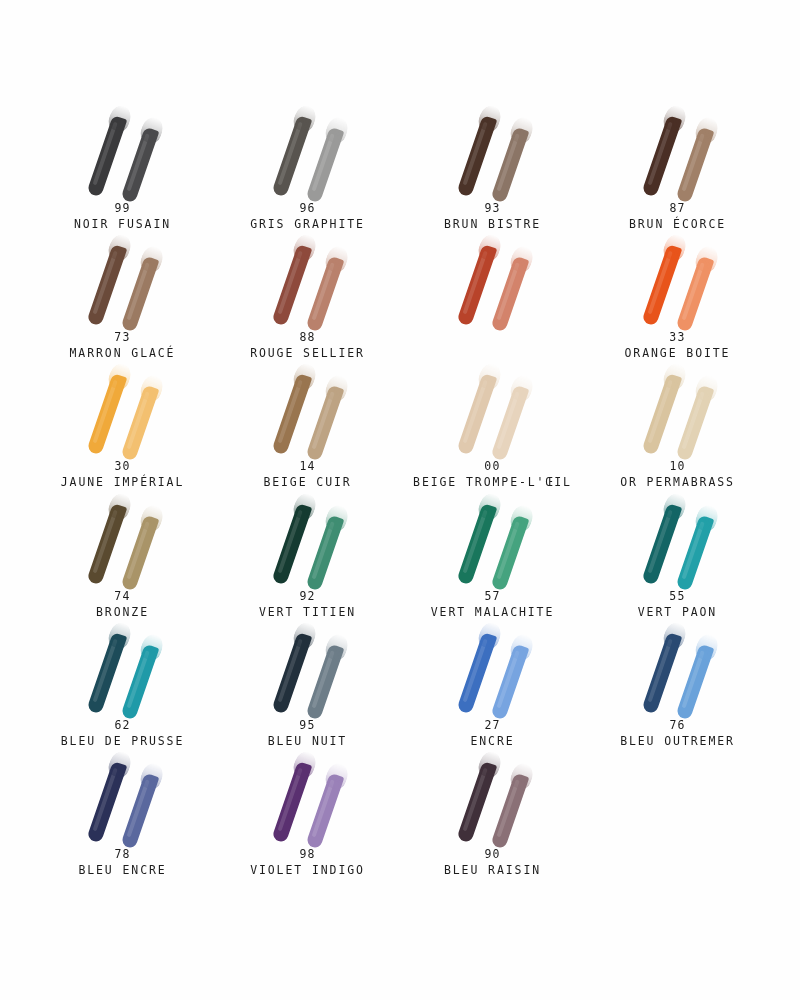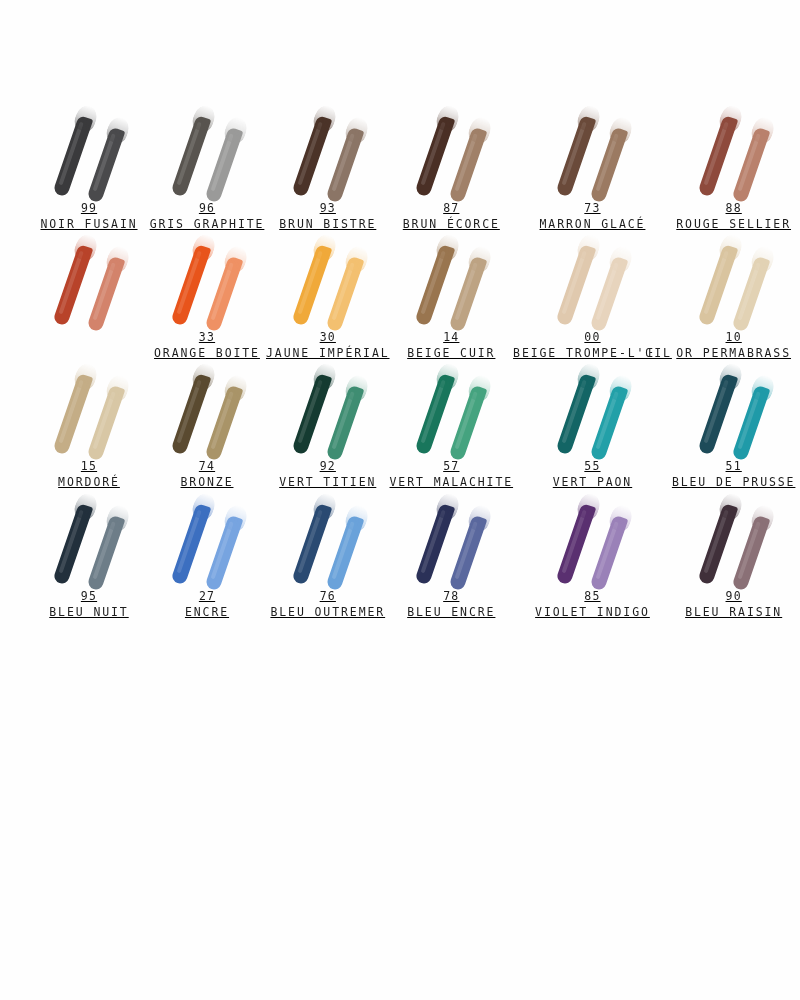--- a/index.html
+++ b/index.html
@@ -18,25 +18,24 @@
     position: relative;
     width: 800px;
     height: 1000px;
     background: #fefefe;
     box-sizing: border-box;
     padding: 105px 30px 120px 30px;
   }
 
   .grid {
     display: grid;
-    grid-template-columns: repeat(6, 1fr);
+    grid-template-columns: repeat(4, 1fr);
     grid-template-rows: repeat(6, 1fr);
     width: 100%;
     height: 100%;
-    text-decoration: underline;
   }
 
   .swatch-cell {
     position: relative;
     display: flex;
     flex-direction: column;
     align-items: center;
     justify-content: flex-start;
   }
 
@@ -237,30 +236,20 @@
     <div class="strokes">
       <div class="stroke dark" style="background: rgb(217, 196, 159);"></div>
       <div class="stroke light" style="background: rgb(226, 210, 180);"></div>
     </div>
     <div class="labels">
       <div class="swatch-number">10</div>
       <div class="swatch-name">OR PERMABRASS</div>
     </div>
   </div>
 
-  <div class="swatch-cell">
-    <div class="strokes">
-      <div class="stroke dark" style="background: rgb(196, 173, 134);"></div>
-      <div class="stroke light" style="background: rgb(216, 199, 165);"></div>
-    </div>
-    <div class="labels">
-      <div class="swatch-number">15</div>
-      <div class="swatch-name">MORDORÉ</div>
-    </div>
-  </div>
 
   <div class="swatch-cell">
     <div class="strokes">
       <div class="stroke dark" style="background: rgb(90, 74, 48);"></div>
       <div class="stroke light" style="background: rgb(169, 148, 104);"></div>
     </div>
     <div class="labels">
       <div class="swatch-number">74</div>
       <div class="swatch-name">BRONZE</div>
     </div>
@@ -298,21 +287,21 @@
       <div class="swatch-name">VERT PAON</div>
     </div>
   </div>
 
   <div class="swatch-cell">
     <div class="strokes">
       <div class="stroke dark" style="background: rgb(29, 75, 89);"></div>
       <div class="stroke light" style="background: rgb(31, 154, 168);"></div>
     </div>
     <div class="labels">
-      <div class="swatch-number">51</div>
+      <div class="swatch-number">62</div>
       <div class="swatch-name">BLEU DE PRUSSE</div>
     </div>
   </div>
 
   <div class="swatch-cell">
     <div class="strokes">
       <div class="stroke dark" style="background: rgb(34, 48, 60);"></div>
       <div class="stroke light" style="background: rgb(109, 125, 136);"></div>
     </div>
     <div class="labels">
@@ -353,21 +342,21 @@
       <div class="swatch-name">BLEU ENCRE</div>
     </div>
   </div>
 
   <div class="swatch-cell">
     <div class="strokes">
       <div class="stroke dark" style="background: rgb(90, 48, 112);"></div>
       <div class="stroke light" style="background: rgb(154, 129, 184);"></div>
     </div>
     <div class="labels">
-      <div class="swatch-number">85</div>
+      <div class="swatch-number">98</div>
       <div class="swatch-name">VIOLET INDIGO</div>
     </div>
   </div>
 
   <div class="swatch-cell">
     <div class="strokes">
       <div class="stroke dark" style="background: rgb(64, 48, 58);"></div>
       <div class="stroke light" style="background: rgb(138, 112, 118);"></div>
     </div>
     <div class="labels">

